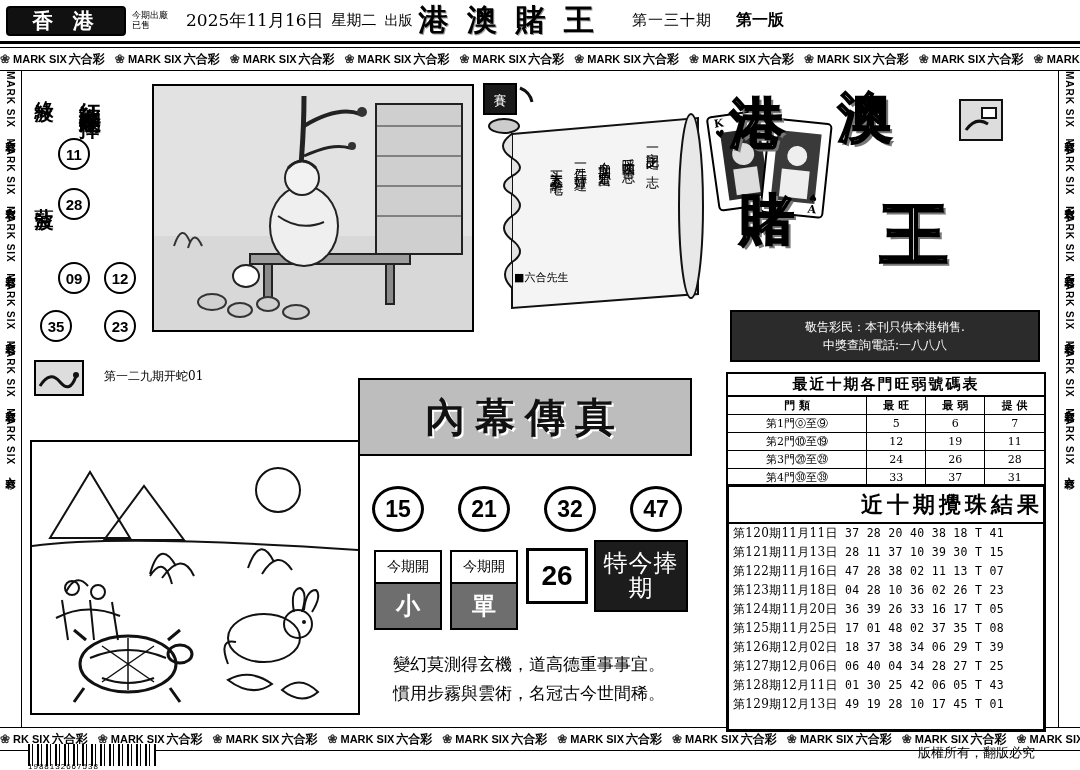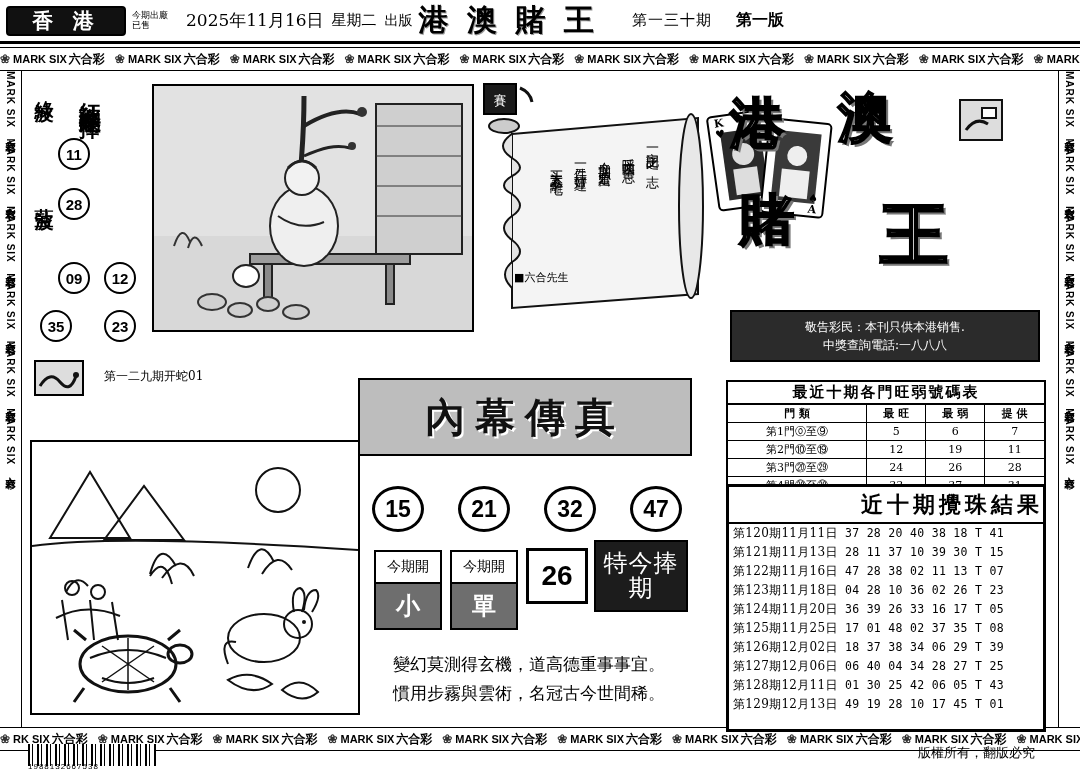--- a/index.html
+++ b/index.html
@@ -187,21 +187,21 @@
 
   
   .tbl-strong {
     position:absolute; left:726px; top:372px; width:320px;
     border:2px solid #000; background:#fff;
     border-collapse:collapse;
     font-family:"DejaVu Serif", serif;
   }
   .tbl-strong caption {
     caption-side:top; font-size:15px; font-weight:bold; letter-spacing:2px;
-    border:2px solid #000; border-bottom:none; background:#fff; padding:1px 0;margin-top:8px;
+    border:2px solid #000; border-bottom:none; background:#fff; padding:1px 0;
   }
   .tbl-strong th, .tbl-strong td {
     border:1px solid #000; font-size:11px; text-align:center; padding:1px 0;
   }
   .tbl-strong th { font-weight:bold; }
 
   .tbl-results {
     position:absolute; left:726px; top:484px; width:320px; height:248px;
     border:3px solid #000; background:#fff;
   }

